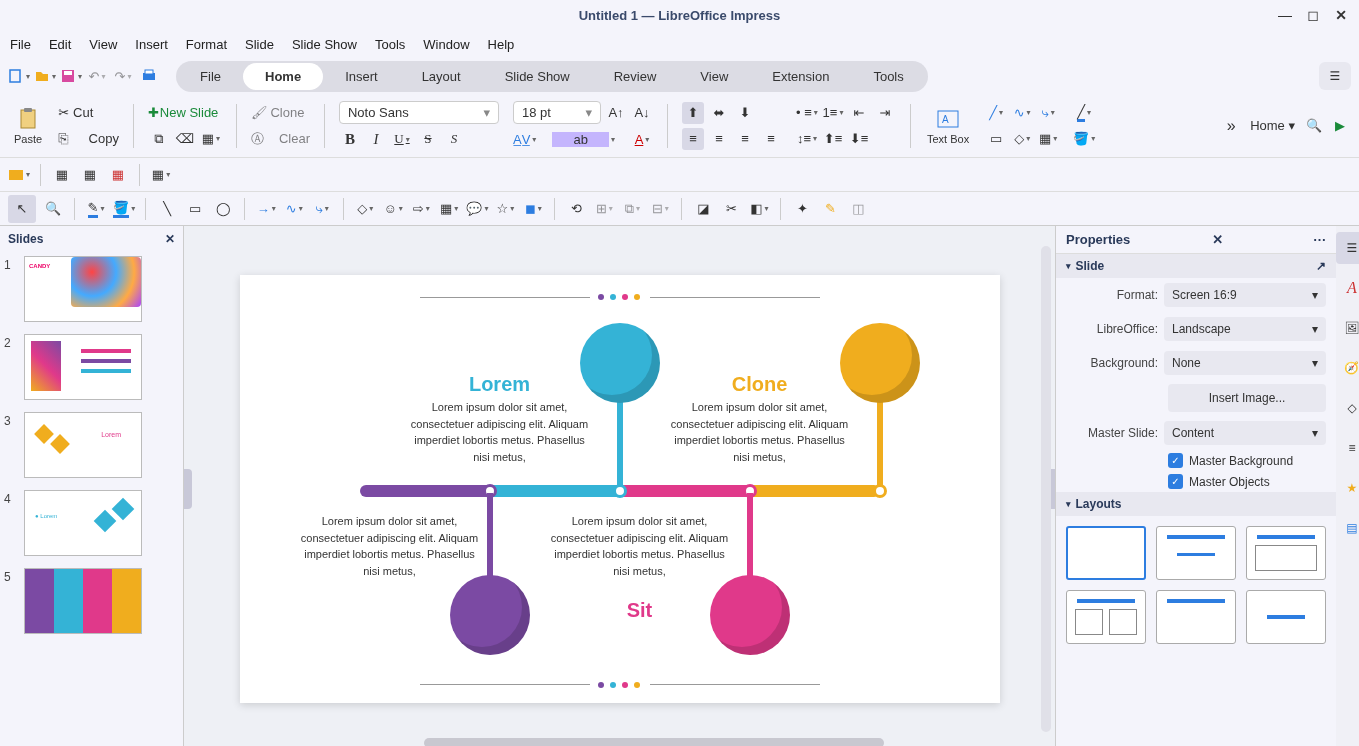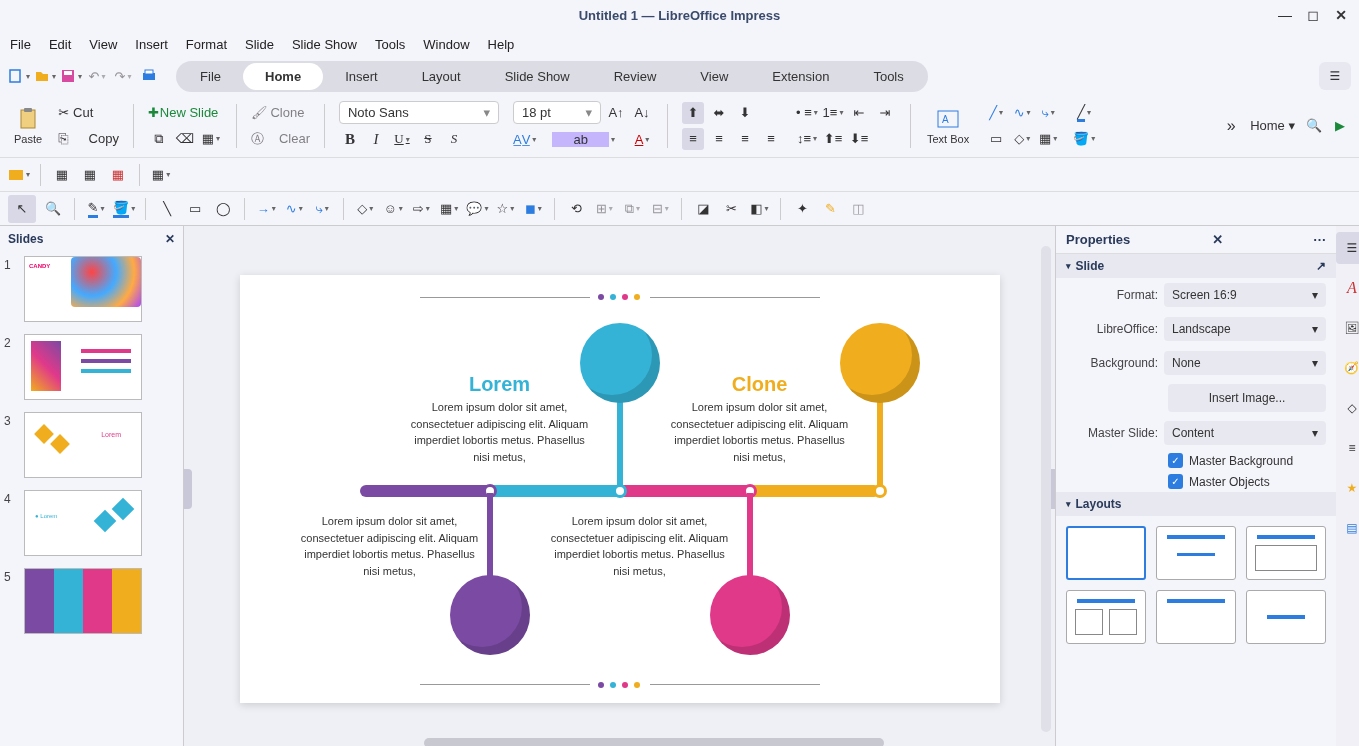--- a/index.html
+++ b/index.html
@@ -447,20 +447,21 @@
 
       <div class="sec-title" style="color:#34b3d6;top:98px;left:170px">Lorem</div>
       <div class="sec-text" style="top:124px;left:170px">Lorem ipsum dolor sit amet, consectetuer adipiscing elit. Aliquam imperdiet lobortis metus. Phasellus nisi metus,</div>
 
       <div class="sec-title" style="color:#f0ad1e;top:98px;left:430px">Clone</div>
       <div class="sec-text" style="top:124px;left:430px">Lorem ipsum dolor sit amet, consectetuer adipiscing elit. Aliquam imperdiet lobortis metus. Phasellus nisi metus,</div>
 
       <div class="sec-text" style="top:238px;left:60px">Lorem ipsum dolor sit amet, consectetuer adipiscing elit. Aliquam imperdiet lobortis metus. Phasellus nisi metus,</div>
 
       <div class="sec-text" style="top:238px;left:310px">Lorem ipsum dolor sit amet, consectetuer adipiscing elit. Aliquam imperdiet lobortis metus. Phasellus nisi metus,</div>
+      <div class="sec-title" style="color:#e0398a;top:324px;left:310px">Sit</div>
     </div>
     <div class="canvas-scroll-v"></div>
     <div class="canvas-scroll-h"></div>
   </div>
 
   <div class="props-panel">
     <div class="props-content">
       <div class="props-header">
           <span>Properties</span>
           <span>✕</span>

